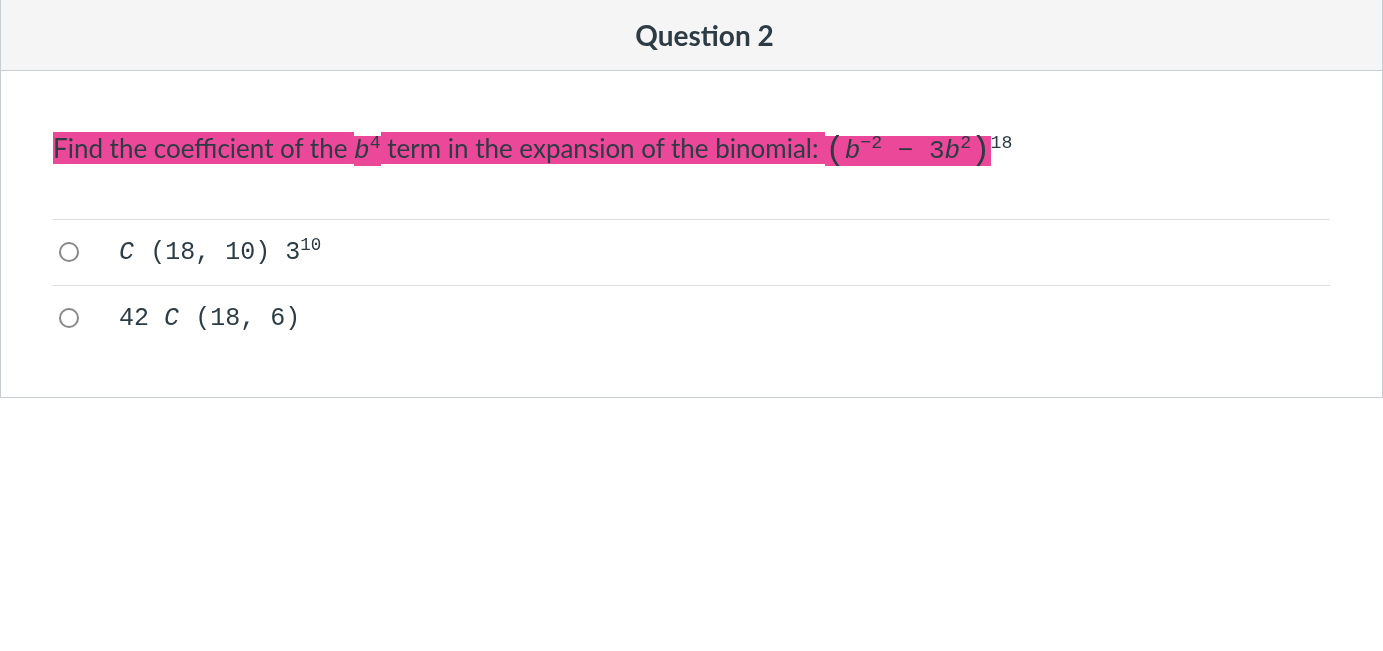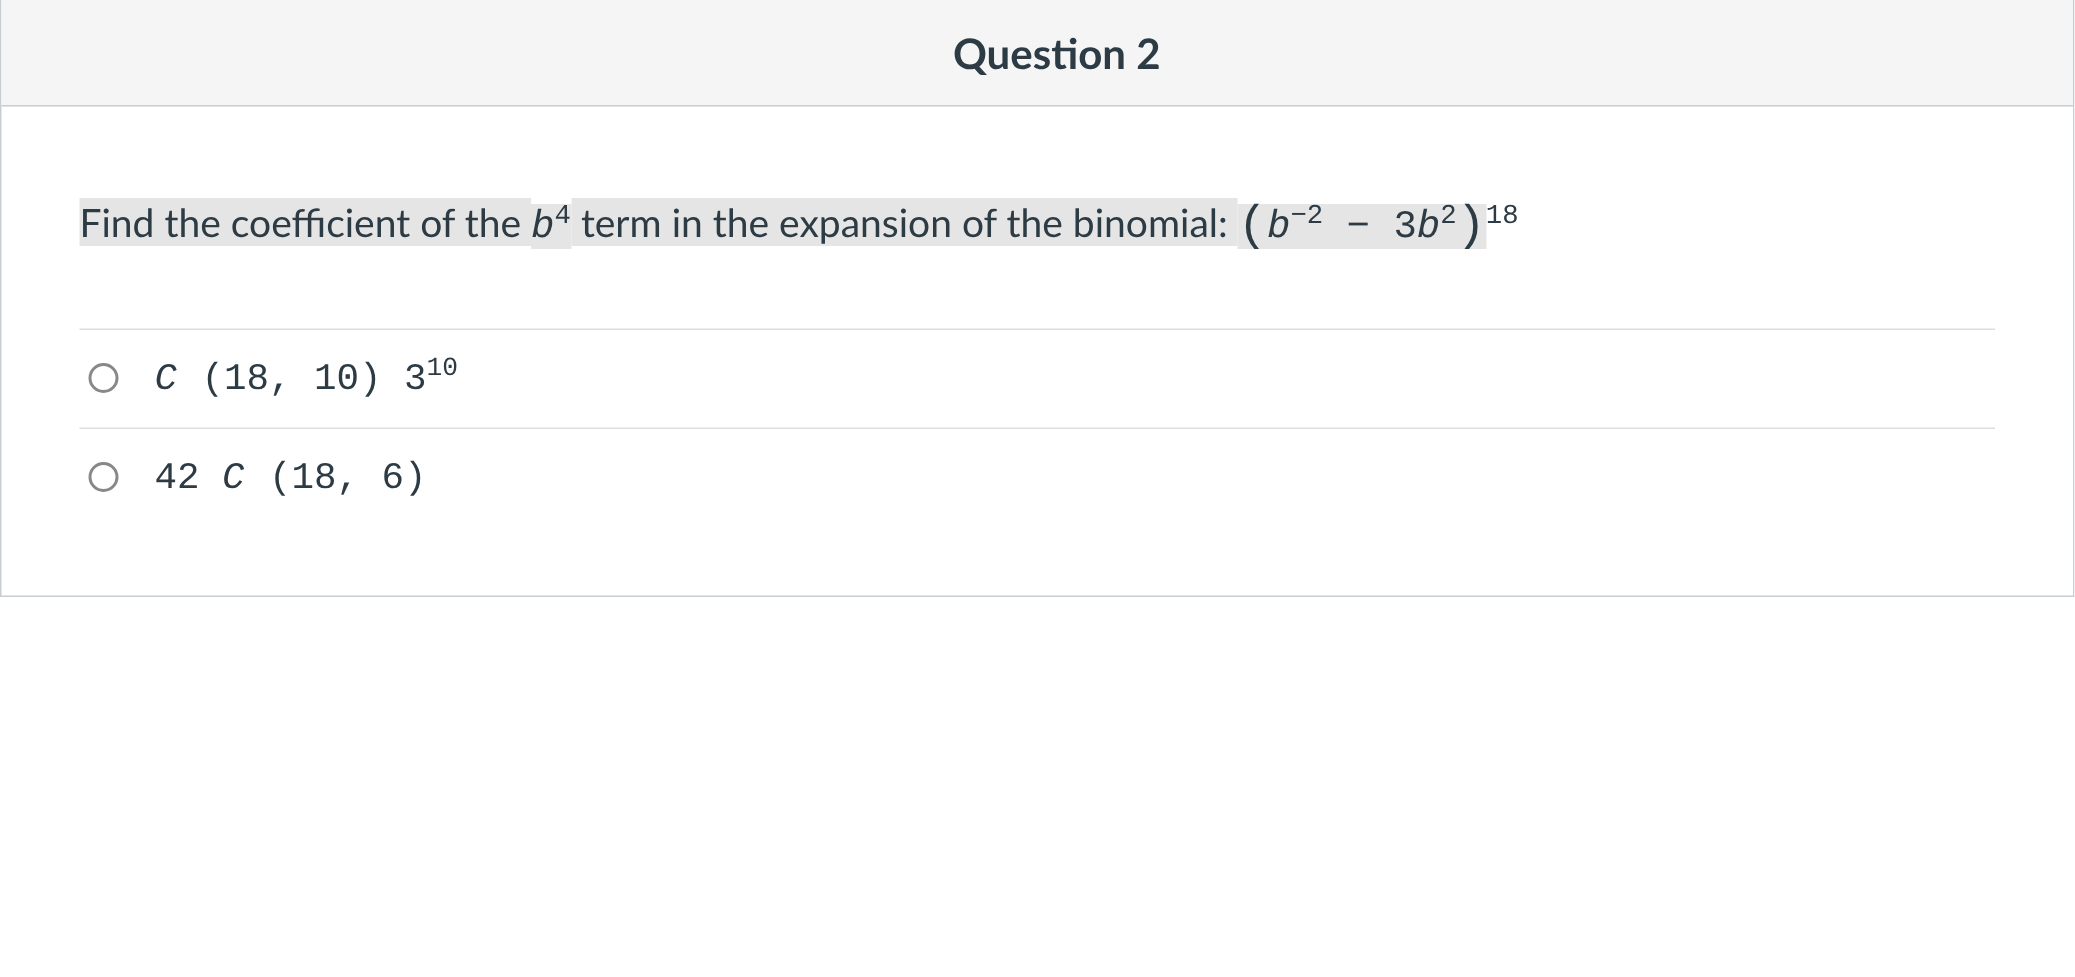--- a/index.html
+++ b/index.html
@@ -31,38 +31,38 @@
   .question-body {
     padding: 56px 52px 46px 52px;
   }
   .prompt {
     font-size: 26px;
     color: #2d3b45;
     line-height: 1.4;
     margin-bottom: 46px;
   }
   .hl {
-    background: #e5e5e5;
+    background: #ec4899;
     text-align: right;
   }
   .math {
     font-family: Liberation Mono, monospace;
     color: #2d3b45;
   }
   .prompt .math { color: #2d3b45; }
   .mi { font-style: italic; }
   .sup { font-size: 0.7em; vertical-align: super; line-height: 0; }
   .big-paren { font-size: 1.25em; position: relative; top: 0.02em; }
   .answers {
     border-top: 1px solid #ddd;
   }
   .answer-row {
     display: flex;
     align-items: center;
-    gap: 24px;
+    gap: 40px;
     padding: 18px 8px 18px 6px;
     border-bottom: 1px solid #ddd;
   }
   .answer-row:last-child {
     border-bottom: none;
   }
   .radio {
     width: 20px;
     height: 20px;
     border: 2px solid #888;

